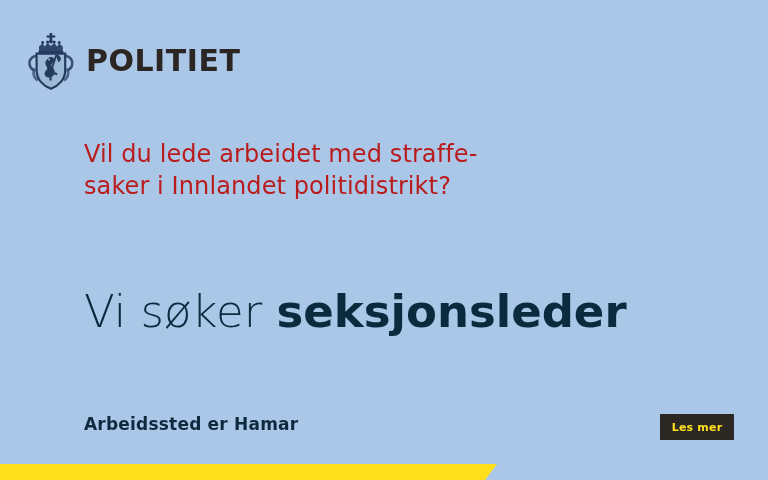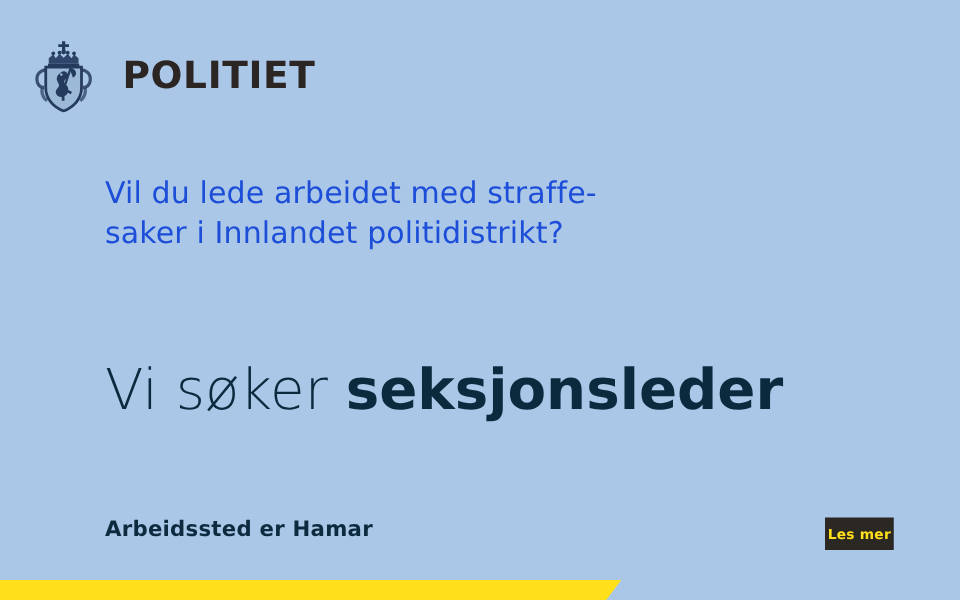--- a/index.html
+++ b/index.html
@@ -30,40 +30,40 @@
     align-items: center;
     height: 58px;
   }
   #coat-of-arms-icon {
     width: 54px;
     height: 58px;
     display: block;
     flex: 0 0 auto;
   }
   #logo-wordmark {
-    margin-left: 20px;
+    margin-left: 8px;
     font-family: "DejaVu Sans", "Liberation Sans", sans-serif;
     font-size: 30px;
     font-weight: bold;
     letter-spacing: 0.5px;
     color: #2b2523;
     line-height: 1;
     white-space: nowrap;
   }
 
   
   #subheading {
     position: absolute;
     left: 84px;
     top: 139px;
     width: 520px;
     font-size: 24px;
     font-weight: 400;
     line-height: 1.33;
-    color: #1d4ed8;
+    color: #b91c1c;
     letter-spacing: 0.1px;
   }
   #subheading .line { display: block; white-space: nowrap; }
 
   
   #headline {
     position: absolute;
     left: 84px;
     top: 265px;
     font-size: 45px;
@@ -85,21 +85,21 @@
     color: #0d2b3e;
     letter-spacing: 0.2px;
     white-space: nowrap;
   }
 
   
   #cta-button {
     position: absolute;
     left: 660px;
     top: 414px;
-    width: 55px;
+    width: 74px;
     height: 26px;
     background: #2b2723;
     border: none;
     display: flex;
     align-items: center;
     justify-content: center;
     cursor: pointer;
     padding: 0;
   }
   #cta-button-label {

